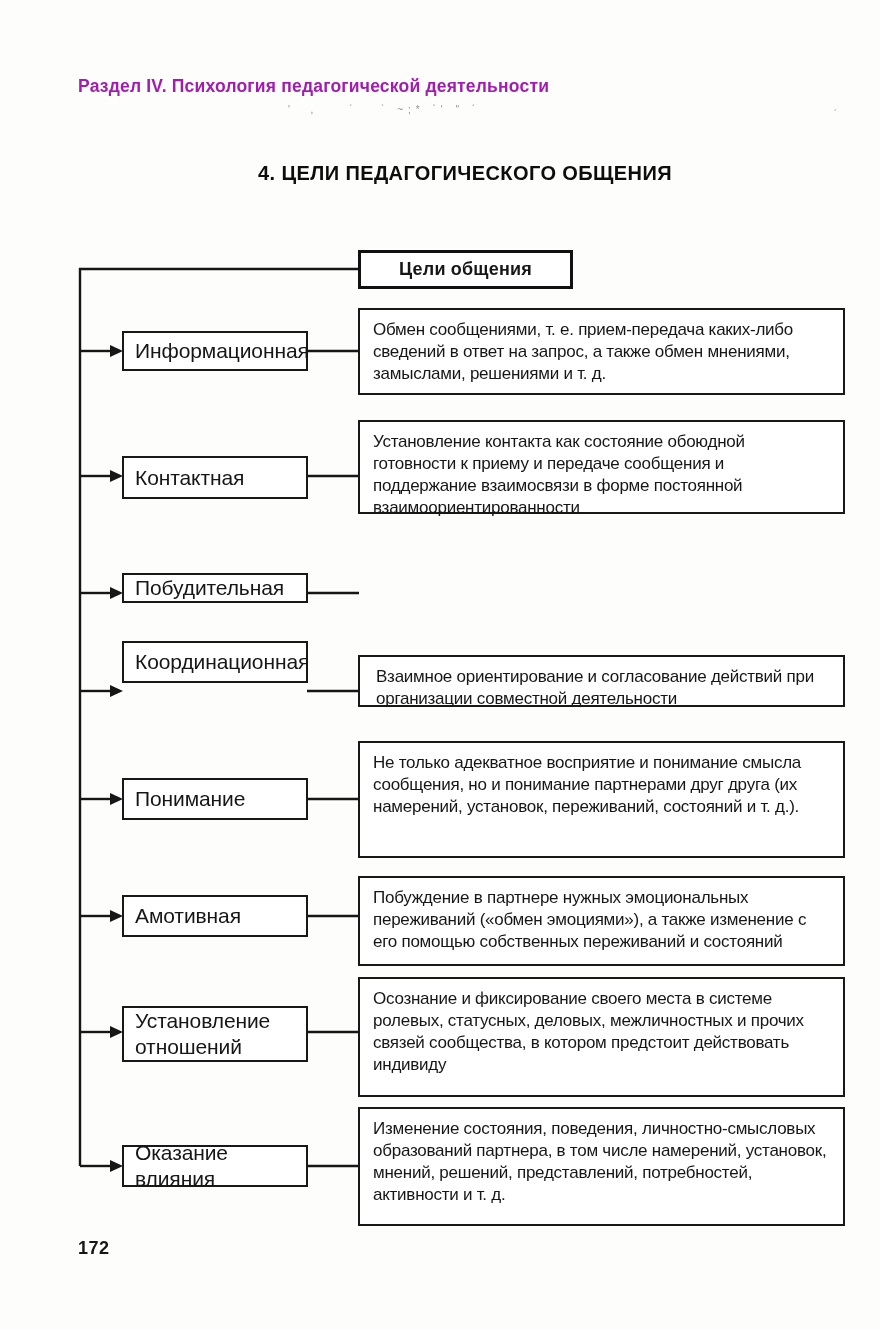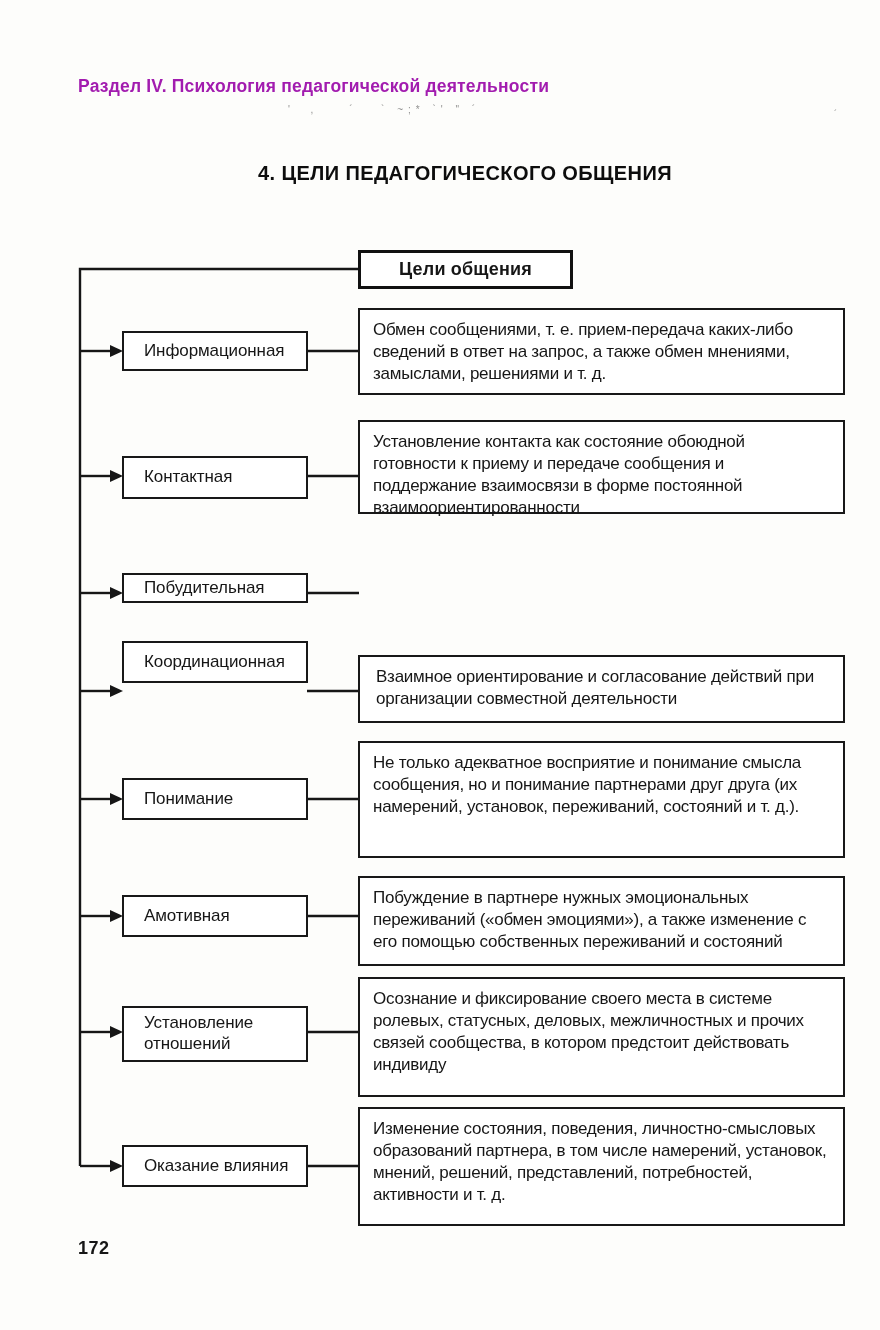--- a/index.html
+++ b/index.html
@@ -38,22 +38,22 @@
     position:absolute;left:358px;top:250px;width:215px;height:39px;
     border:3px solid #111;background:#fff;box-sizing:border-box;
     display:flex;align-items:center;justify-content:center;
     font-size:18px;font-weight:bold;letter-spacing:.2px;
   }
 
   .label-box{
     position:absolute;left:122px;width:186px;
     border:2px solid #181818;background:#fff;box-sizing:border-box;
     display:flex;align-items:center;
-    padding:2px 6px 2px 20px;
-    font-size:17px;line-height:1.22;letter-spacing:-0.1px;
+    padding:2px 6px 2px 11px;
+    font-size:21px;line-height:1.22;letter-spacing:-0.1px;
   }
   .desc-box{
     position:absolute;left:358px;width:487px;
     border:2px solid #181818;background:#fff;box-sizing:border-box;
     padding:9px 12px 4px 13px;
     font-size:17px;line-height:22px;letter-spacing:-0.25px;
   }
 
   .lines{position:absolute;left:0;top:0;}
   .lines path,.lines line{stroke:#161616;stroke-width:2.4;fill:none;}
@@ -125,21 +125,21 @@
   <div class="label-box" style="top:456px;height:43px;">Контактная</div>
   <div class="label-box" style="top:573px;height:30px;">Побудительная</div>
   <div class="label-box" style="top:641px;height:42px;">Координационная</div>
   <div class="label-box" style="top:778px;height:42px;">Понимание</div>
   <div class="label-box" style="top:895px;height:42px;">Амотивная</div>
   <div class="label-box" style="top:1006px;height:56px;">Установление отношений</div>
   <div class="label-box" style="top:1145px;height:42px;">Оказание влияния</div>
 
   <div class="desc-box" style="top:308px;height:87px;">Обмен сообщениями, т. е. прием-передача каких-либо сведений в ответ на запрос, а также обмен мнениями, замыслами, решениями и т. д.</div>
   <div class="desc-box" style="top:420px;height:94px;">Установление контакта как состояние обоюдной готовности к приему и передаче сообщения и поддержание взаимосвязи в форме постоянной взаимоориентированности</div>
-  <div class="desc-box" style="top:655px;height:68px;padding-left:16px;">Взаимное ориентирование и согласование действий при  организации совместной деятельности</div>
+  <div class="desc-box" style="top:655px;height:52px;padding-left:16px;">Взаимное ориентирование и согласование действий при  организации совместной деятельности</div>
   <div class="desc-box" style="top:741px;height:117px;">Не только адекватное  восприятие и понимание смысла сообщения, но и понимание партнерами друг друга (их намерений, установок, переживаний, состояний и т. д.).</div>
   <div class="desc-box" style="top:876px;height:90px;">Побуждение в партнере нужных эмоциональных переживаний («обмен эмоциями»), а также изменение с его помощью собственных переживаний и состояний</div>
   <div class="desc-box" style="top:977px;height:120px;">Осознание и фиксирование своего места  в системе ролевых, статусных, деловых, межличностных и прочих связей сообщества, в котором предстоит действовать индивиду</div>
   <div class="desc-box" style="top:1107px;height:119px;">Изменение состояния, поведения, личностно-смысловых образований партнера, в том числе намерений, установок, мнений, решений, представлений, потребностей, активности и т. д.</div>
 
   <div class="page-number">172</div>
 
 </div>
 
 </body></html>

